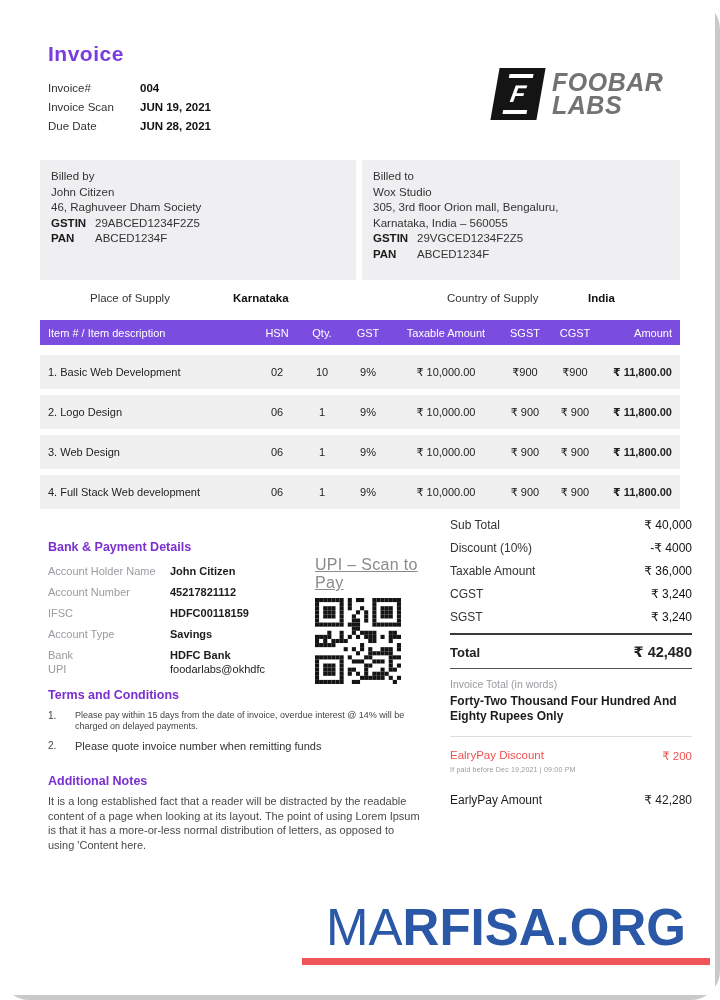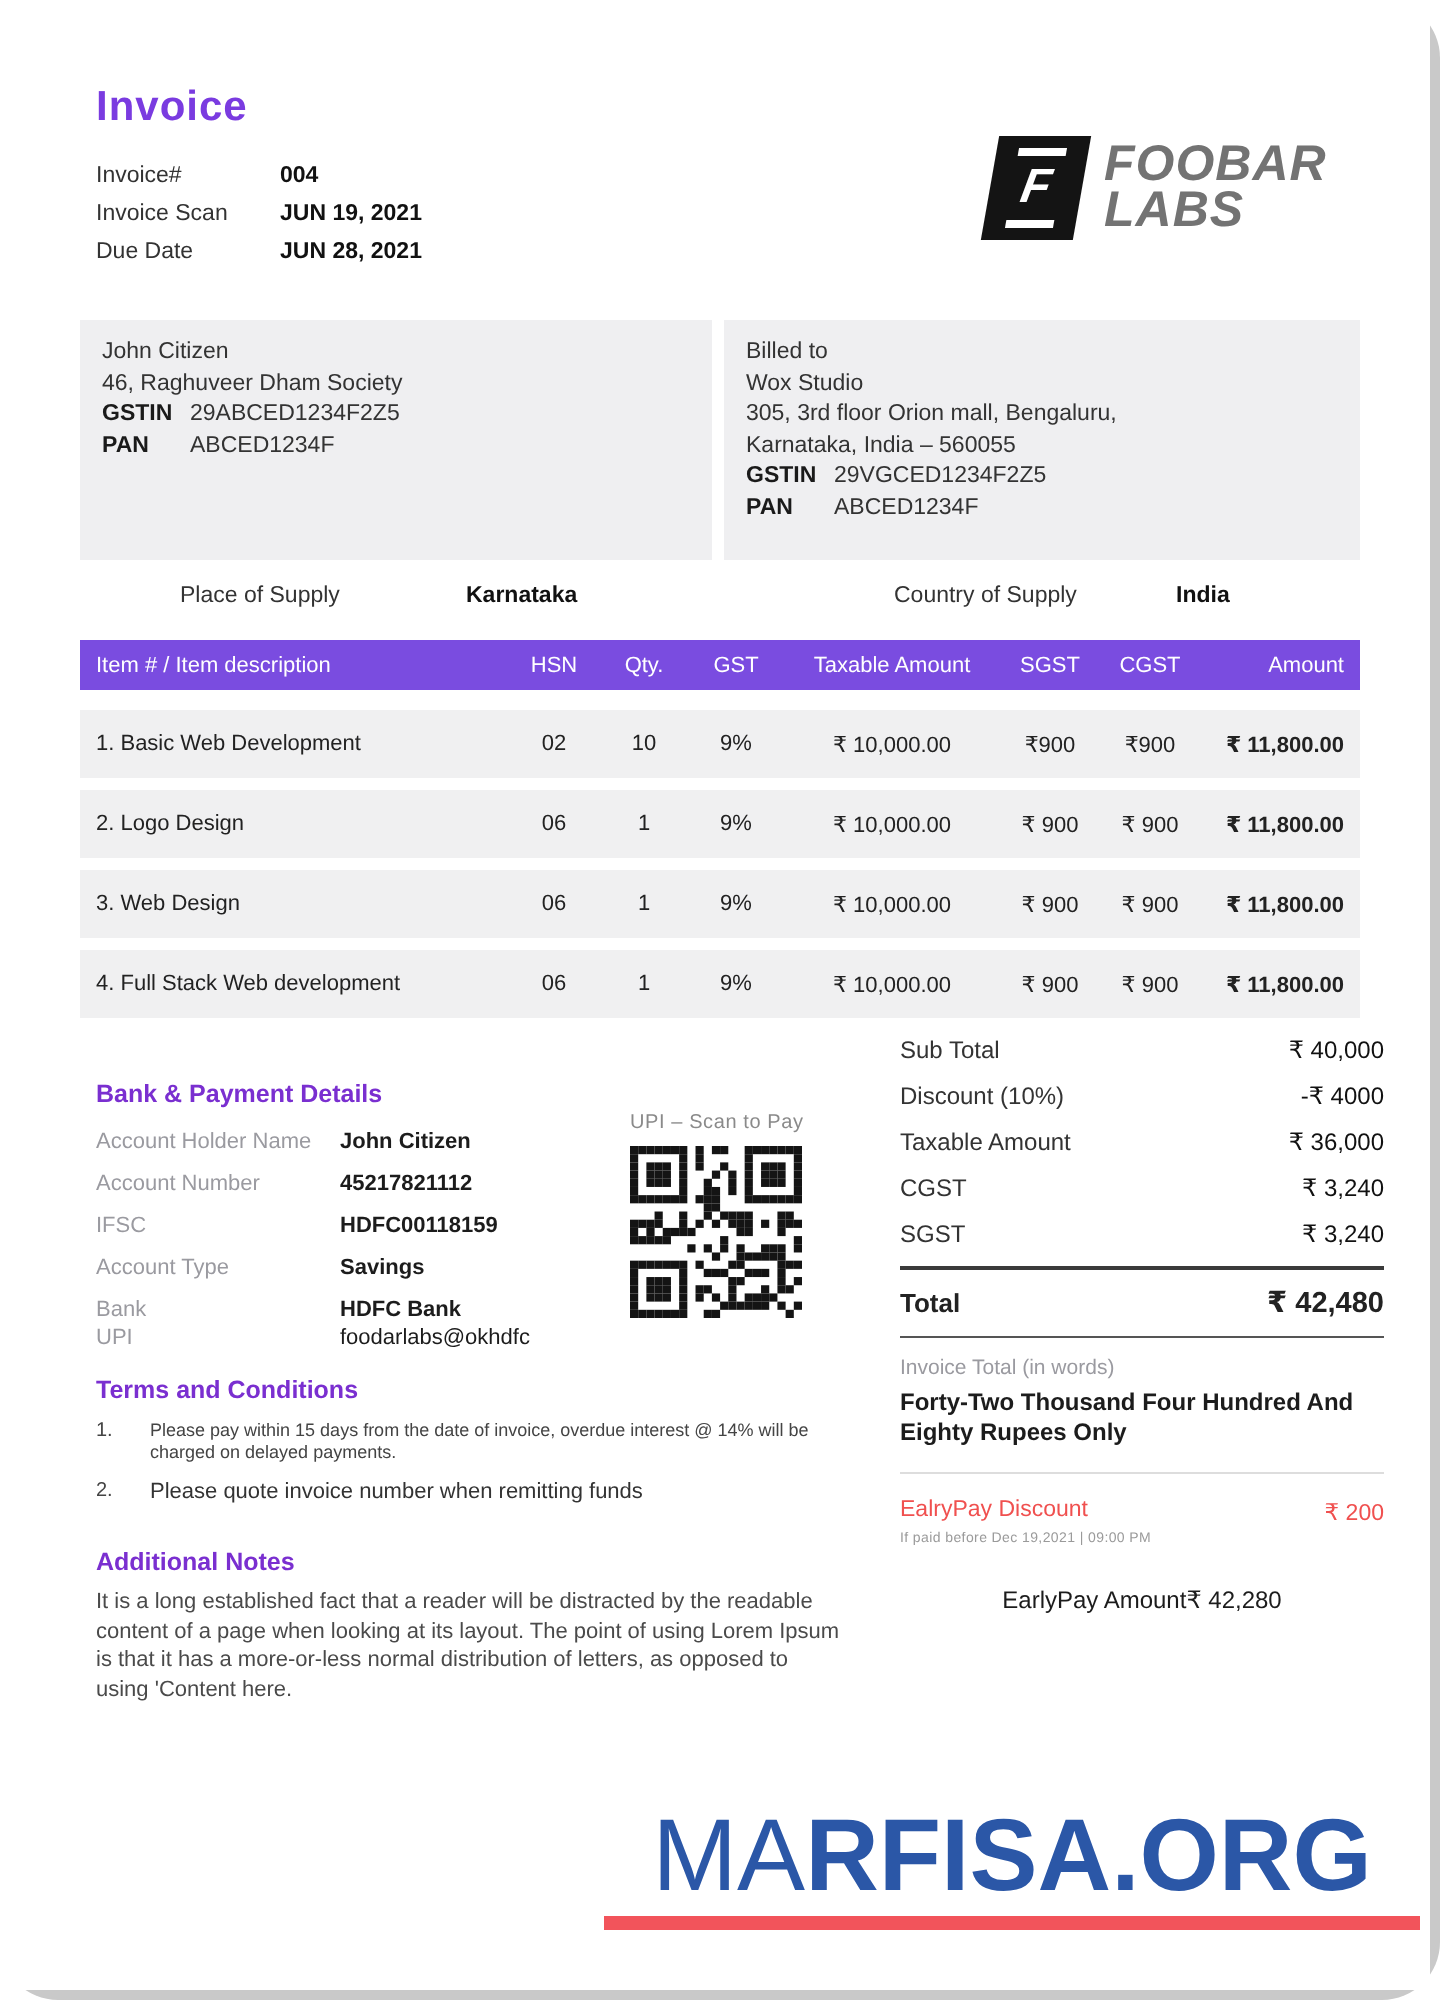--- a/index.html
+++ b/index.html
@@ -44,36 +44,36 @@
 
   .bank { position:absolute; left:48px; top:540px; width:260px; }
   .bank .sec-heading { margin-bottom:11px; }
   .bank-row { display:flex; font-size:11px; margin-bottom:9px; }
   .bank-row.tight { margin-bottom:2px; }
   .bank-row .lbl { width:122px; color:#9a9aa0; }
   .bank-row .val { color:#1c1c1c; font-weight:600; }
   .bank-row .val.plain { font-weight:400; }
 
   .upi { position:absolute; left:315px; top:556px; width:110px; }
-  .upi-label { font-size:10px; color:#8a8a8a; letter-spacing:.3px; margin-bottom:6px; }
+  .upi-label { font-size:16px; color:#8a8a8a; letter-spacing:.3px; margin-bottom:6px;text-decoration:underline; }
 
   .summary { position:absolute; left:450px; top:518px; width:242px; }
   .sum-row { display:flex; justify-content:space-between; font-size:12px; margin-bottom:9px; color:#333; }
   .sum-row .val { color:#111; }
   .sum-div-dark { border-top:2px solid #3a3a3a; }
   .total-row { display:flex; justify-content:space-between; align-items:baseline; padding:9px 0 8px; }
   .total-row .lbl { font-size:13px; font-weight:bold; }
   .total-row .val { font-size:14.5px; font-weight:bold; }
   .sum-div-thin { border-top:1.5px solid #555; }
   .words-label { font-size:10.5px; color:#9a9aa0; margin-top:9px; }
   .words-value { font-size:12px; font-weight:bold; color:#1c1c1c; line-height:15px; margin-top:4px; }
   .sum-div-light { border-top:1px solid #ddd; margin-top:12px; }
   .ep-row { display:flex; justify-content:space-between; font-size:11.5px; margin-top:12px; color:#f0504f; }
   .ep-note { font-size:7px; color:#9a9a9a; margin-top:3px; letter-spacing:.2px; }
-  .epa-row { display:flex; justify-content:center; font-size:12px; margin-top:20px; color:#1c1c1c; }
+  .epa-row { display:flex; justify-content:space-between; font-size:12px; margin-top:20px; color:#1c1c1c; }
 
   .terms { position:absolute; left:48px; top:688px; width:382px; }
   .terms .sec-heading { margin-bottom:8px; }
   .term-item { display:flex; margin-bottom:8px; }
   .term-item .num { width:27px; font-size:10px; color:#444; }
   .term-item.small .txt { font-size:9px; line-height:11px; color:#444; width:330px; }
   .term-item.normal .txt { font-size:11px; color:#333; }
 
   .notes { position:absolute; left:48px; top:774px; width:372px; }
   .notes .sec-heading { margin-bottom:6px; }
@@ -111,20 +111,21 @@
     <div class="logo-mark">
       <span class="logo-letter">F</span>
     </div>
     <div class="logo-text">
       <div>FOOBAR</div>
       <div>LABS</div>
     </div>
   </div>
 
   <div class="party-box by">
+    <div>Billed by</div>
     <div>John Citizen</div>
     <div>46, Raghuveer Dham Society</div>
     <div><span class="blbl">GSTIN</span><span>29ABCED1234F2Z5</span></div>
     <div><span class="blbl">PAN</span><span>ABCED1234F</span></div>
   </div>
 
   <div class="party-box to">
     <div>Billed to</div>
     <div>Wox Studio</div>
     <div>305, 3rd floor Orion mall, Bengaluru,</div>

